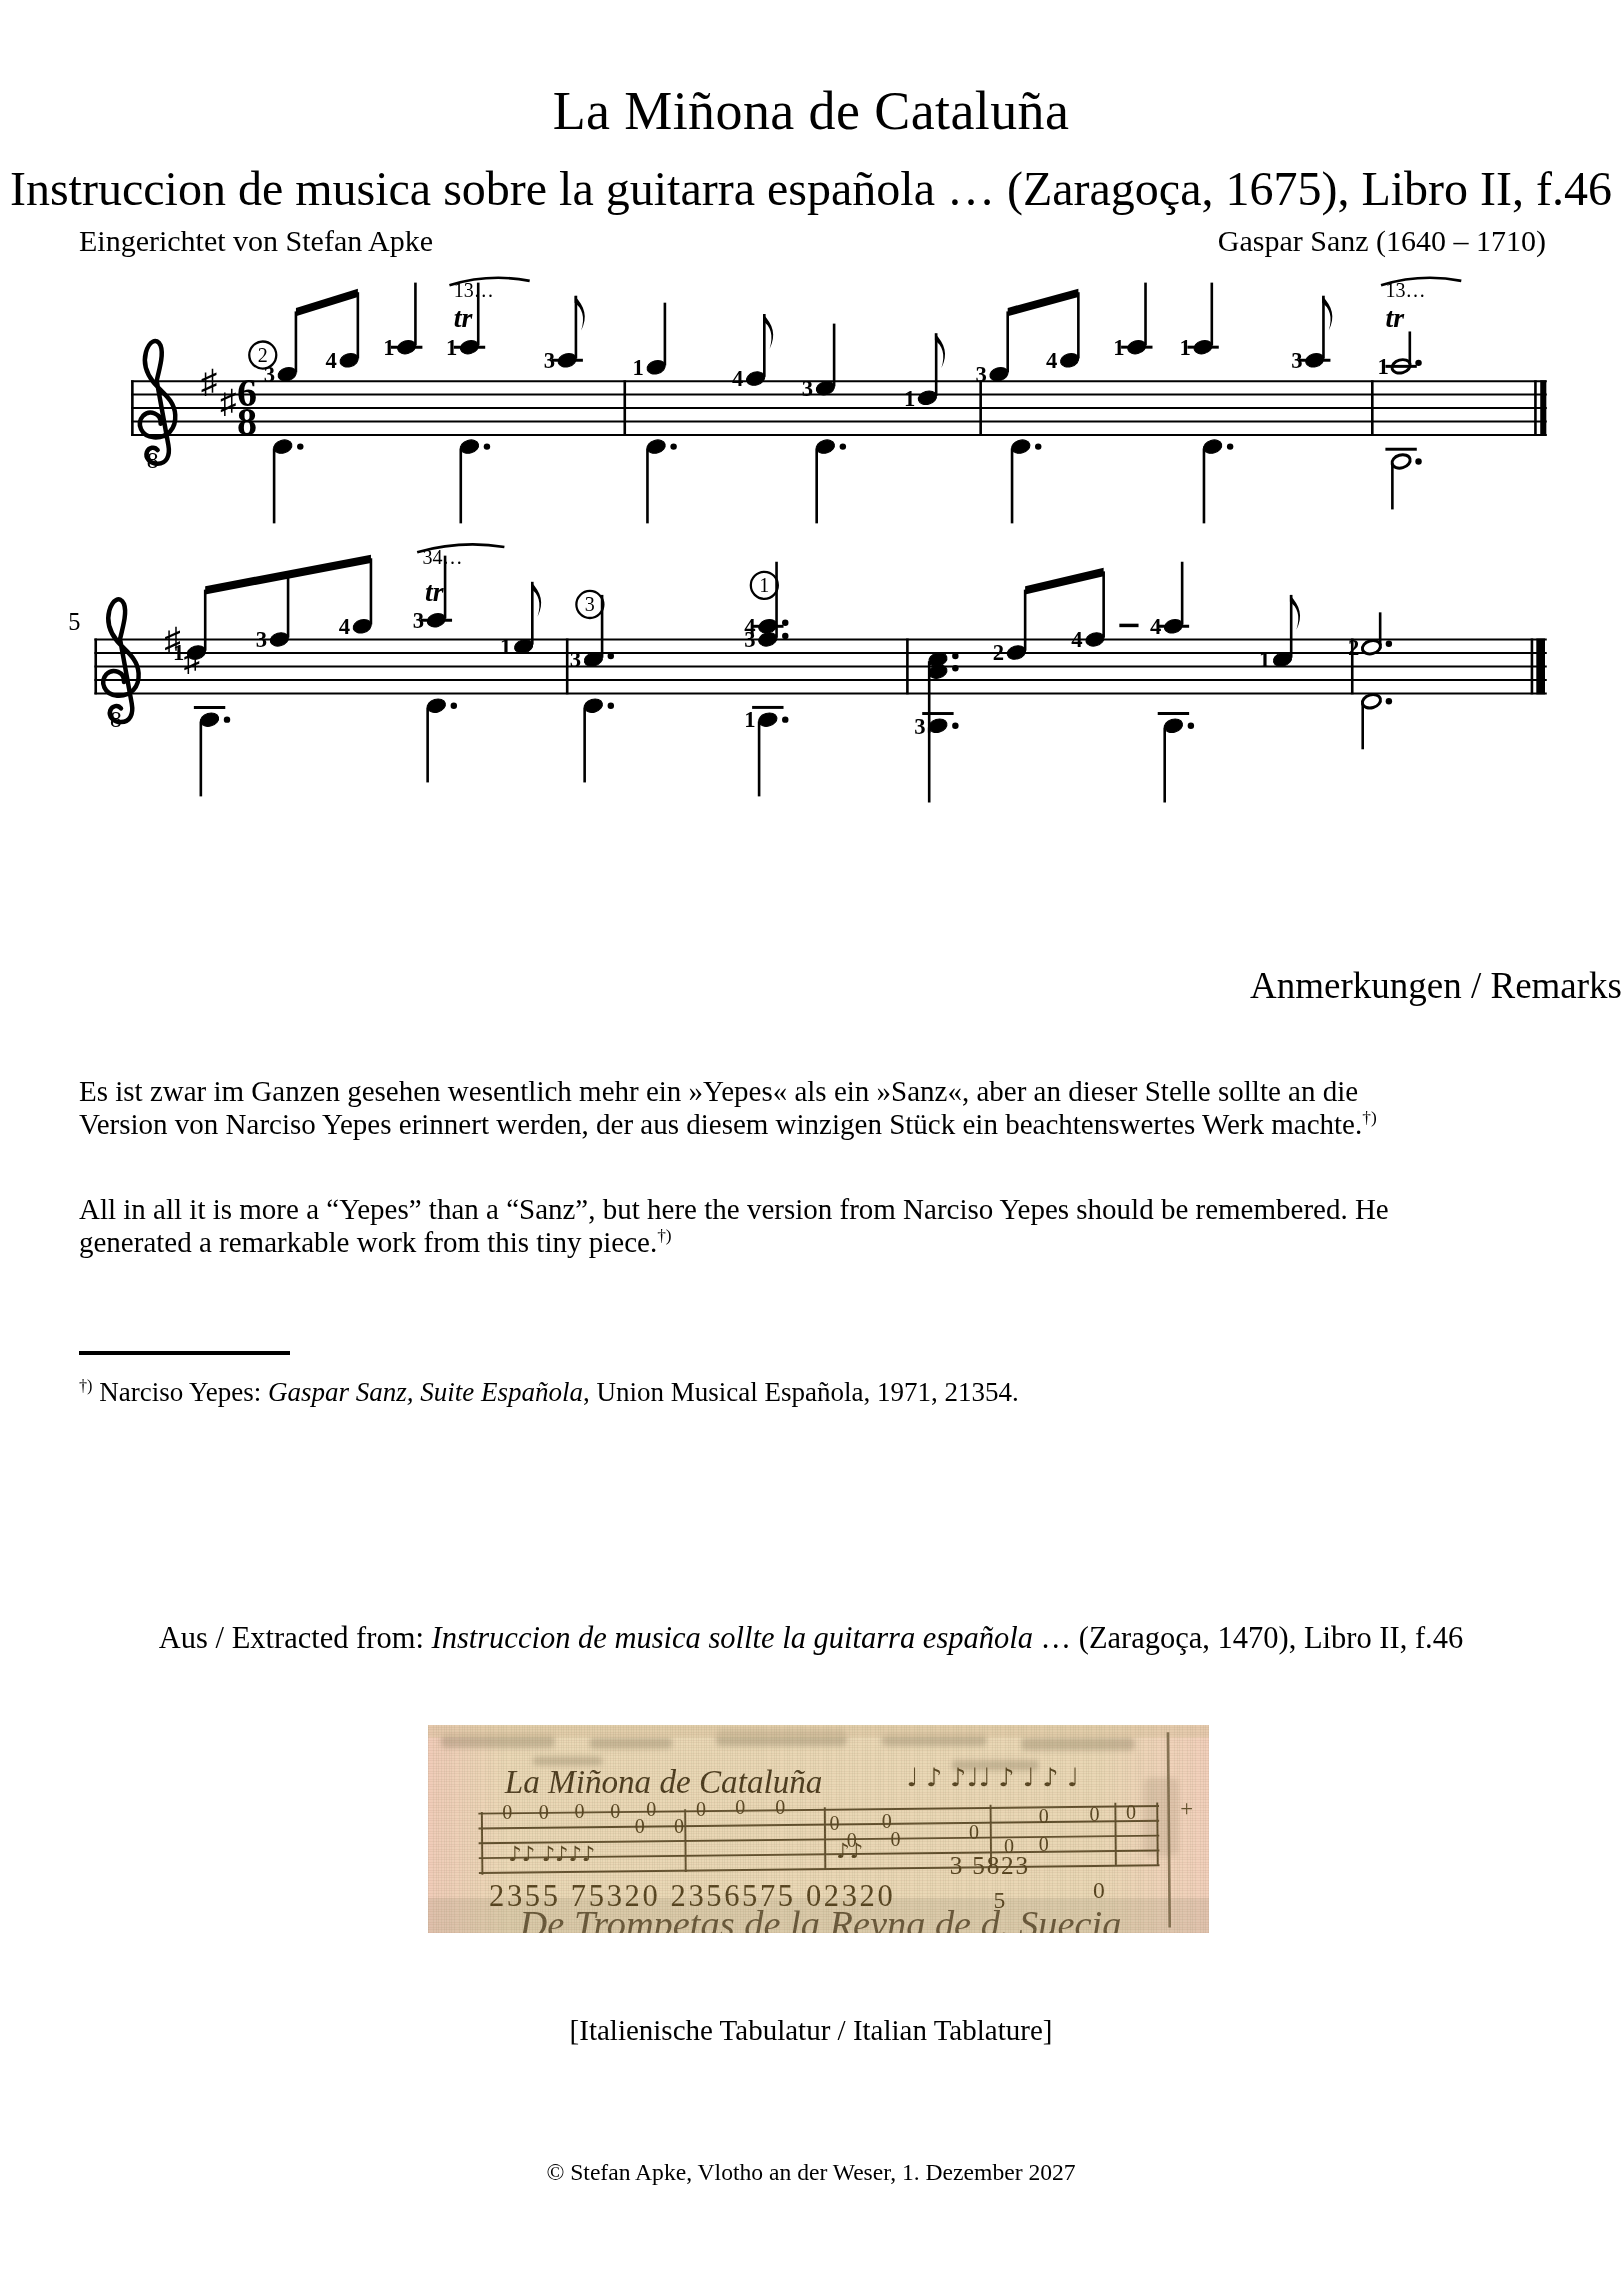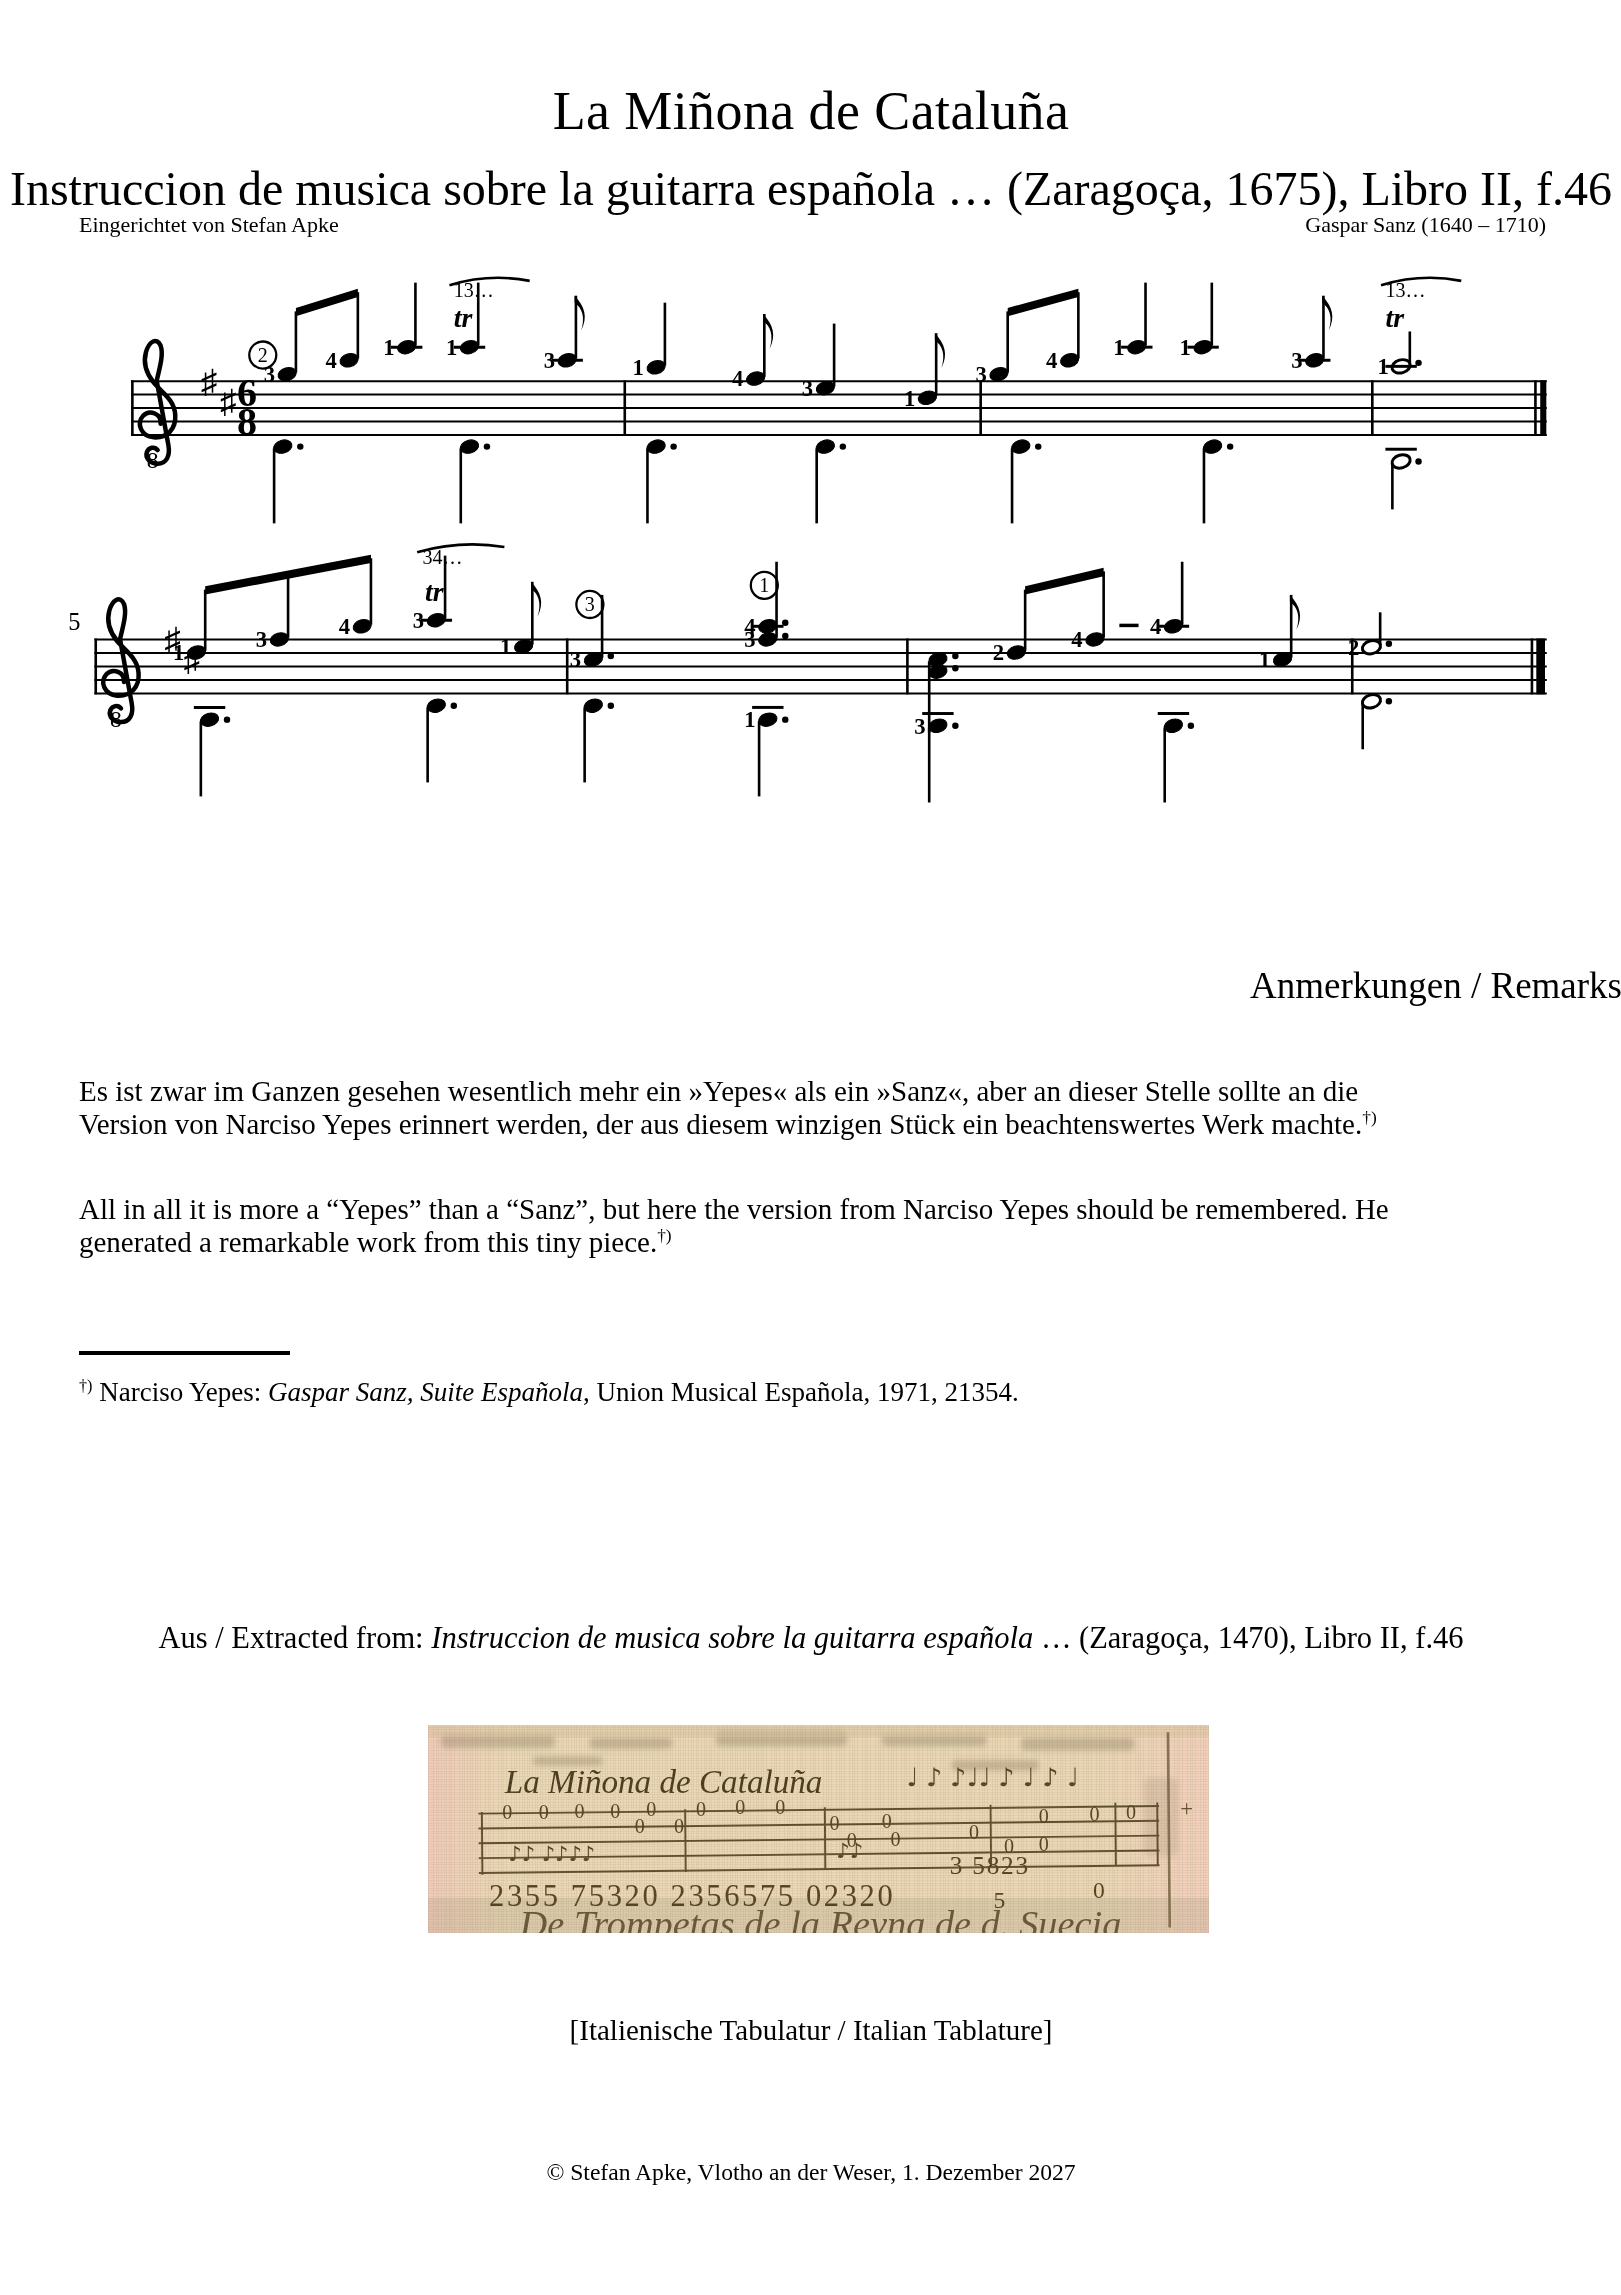--- a/index.html
+++ b/index.html
@@ -1,21 +1,21 @@
 <!DOCTYPE html>
 <html style="font-size:14px"><head>
 <meta charset="utf-8">
 <style>
   html,body{margin:0;padding:0;background:#ffffff;}
   .page{position:relative;width:1622px;height:2295px;background:#fff;
         font-family:"Liberation Serif","DejaVu Serif",serif;color:#000;overflow:hidden;}
   .title{position:absolute;top:80px;left:0;width:100%;text-align:center;
          font-size:54px;font-weight:normal;margin:0;letter-spacing:0.4px;}
   .subtitle{position:absolute;top:161px;left:0;width:100%;text-align:center;font-size:48px;}
-  .byline{position:absolute;top:212px;font-size:22px;}
+  .byline{position:absolute;top:224px;font-size:30px;}
   .byline.left{left:79px;}
   .byline.right{right:76px;text-align:right;}
   #notation{position:absolute;left:0;top:0;pointer-events:none;}
   #notation text{font-family:"Liberation Serif","DejaVu Serif",serif;fill:#000;}
   .remarks-heading{position:absolute;top:964px;left:0;width:100%;text-align:right;font-size:37px;}
   .para{position:absolute;left:79px;width:1483px;font-size:29px;line-height:33px;}
   .para .prewrap{white-space:pre-line;}
   .para.german{top:1075px;}
   .para.english{top:1193px;}
   sup{font-size:0.6em;vertical-align:super;line-height:0;}
@@ -267,21 +267,21 @@
   <div class="para german"><span class="prewrap">Es ist zwar im Ganzen gesehen wesentlich mehr ein »Yepes« als ein »Sanz«, aber an dieser Stelle sollte an die
 Version von Narciso Yepes erinnert werden, der aus diesem winzigen Stück ein beachtenswertes Werk machte.</span><sup>†)</sup></div>
 
   <div class="para english"><span class="prewrap">All in all it is more a “Yepes” than a “Sanz”, but here the version from Narciso Yepes should be remembered. He
 generated a remarkable work from this tiny piece.</span><sup>†)</sup></div>
 
   <div class="fn-rule"></div>
 
   <div class="footnote"><sup>†)</sup><span> Narciso Yepes: </span><i>Gaspar Sanz, Suite Española</i><span>, Union Musical Española, 1971, 21354.</span></div>
 
-  <div class="source"><span>Aus / Extracted from: </span><i>Instruccion de musica sobre la guitarra española</i><span> … (Zaragoça, 1470), Libro II, f.46</span></div>
+  <div class="source"><span>Aus / Extracted from: </span><i>Instruccion de musica sollte la guitarra española</i><span> … (Zaragoça, 1470), Libro II, f.46</span></div>
 
   <div class="facsimile">
     <svg id="facs" viewBox="0 0 895 238" width="781" height="208">
       <g opacity="0.28" style="filter:blur(3px)">
         <rect x="15" y="10" width="130" height="16" fill="#6e6247" rx="6"></rect>
         <rect x="185" y="14" width="95" height="13" fill="#6e6247" rx="6"></rect>
         <rect x="330" y="6" width="150" height="18" fill="#6e6247" rx="6"></rect>
         <rect x="520" y="10" width="120" height="14" fill="#6e6247" rx="6"></rect>
         <rect x="680" y="14" width="130" height="15" fill="#6e6247" rx="6"></rect>
         <rect x="120" y="36" width="80" height="10" fill="#6e6247" rx="5"></rect>

